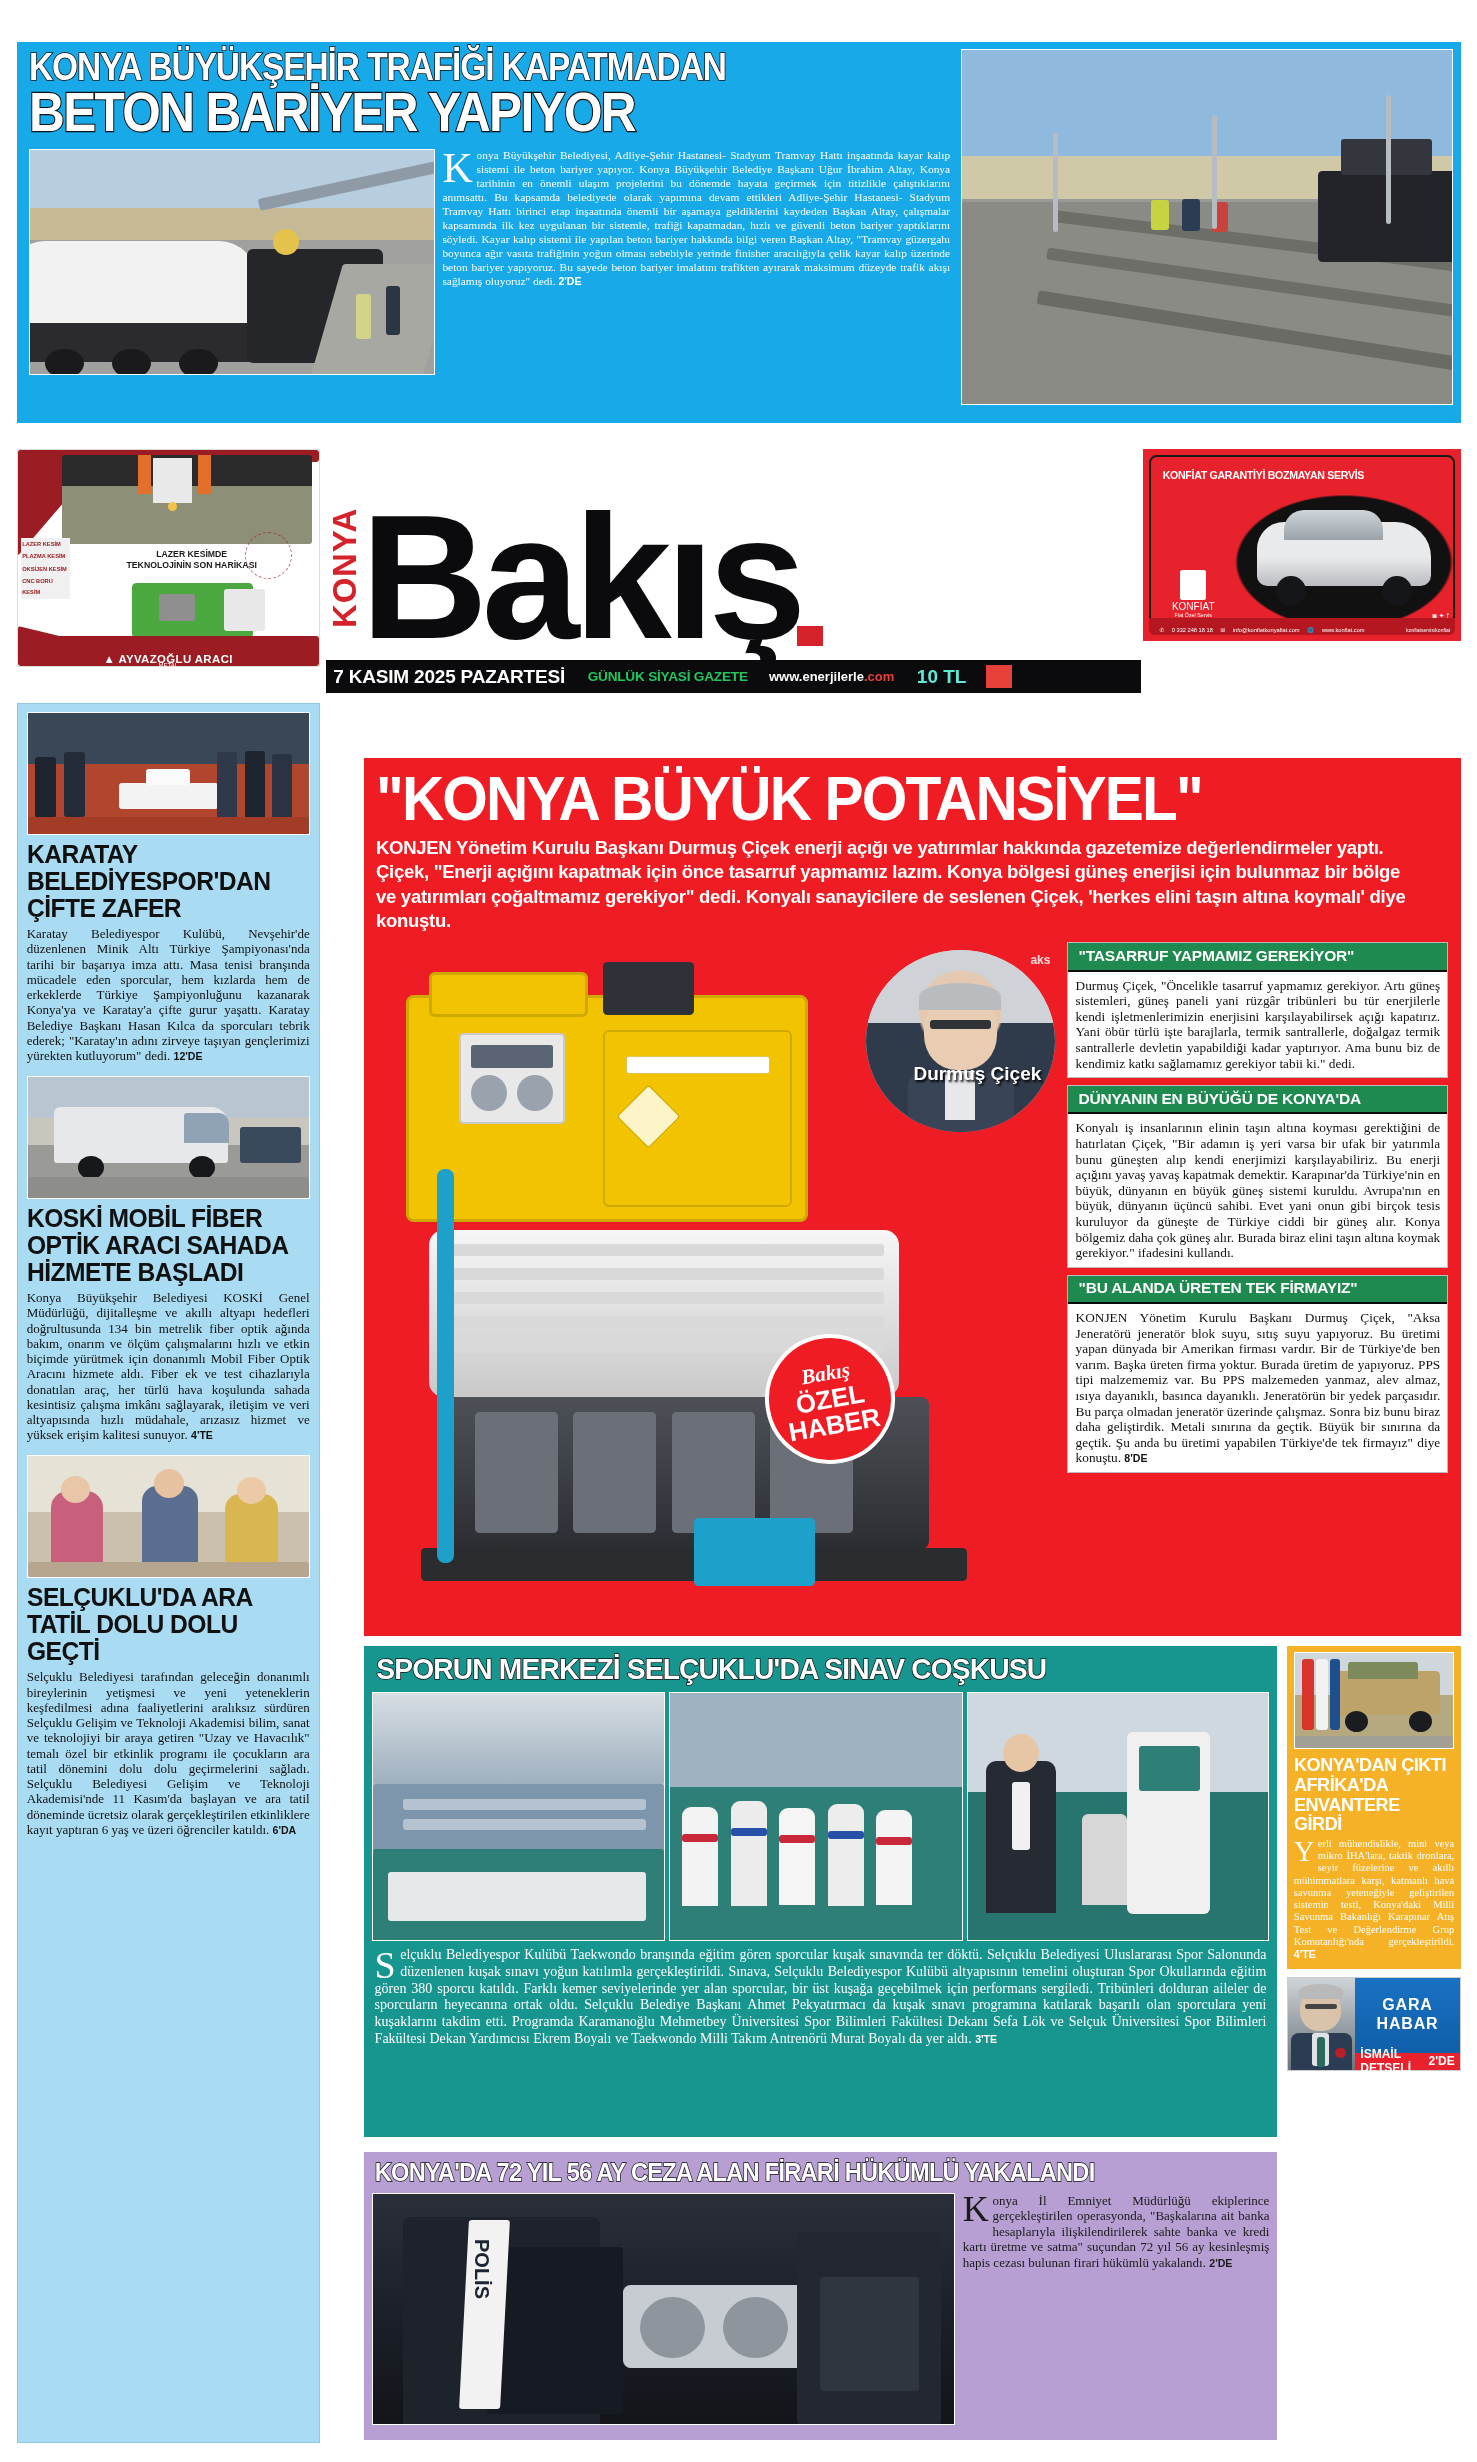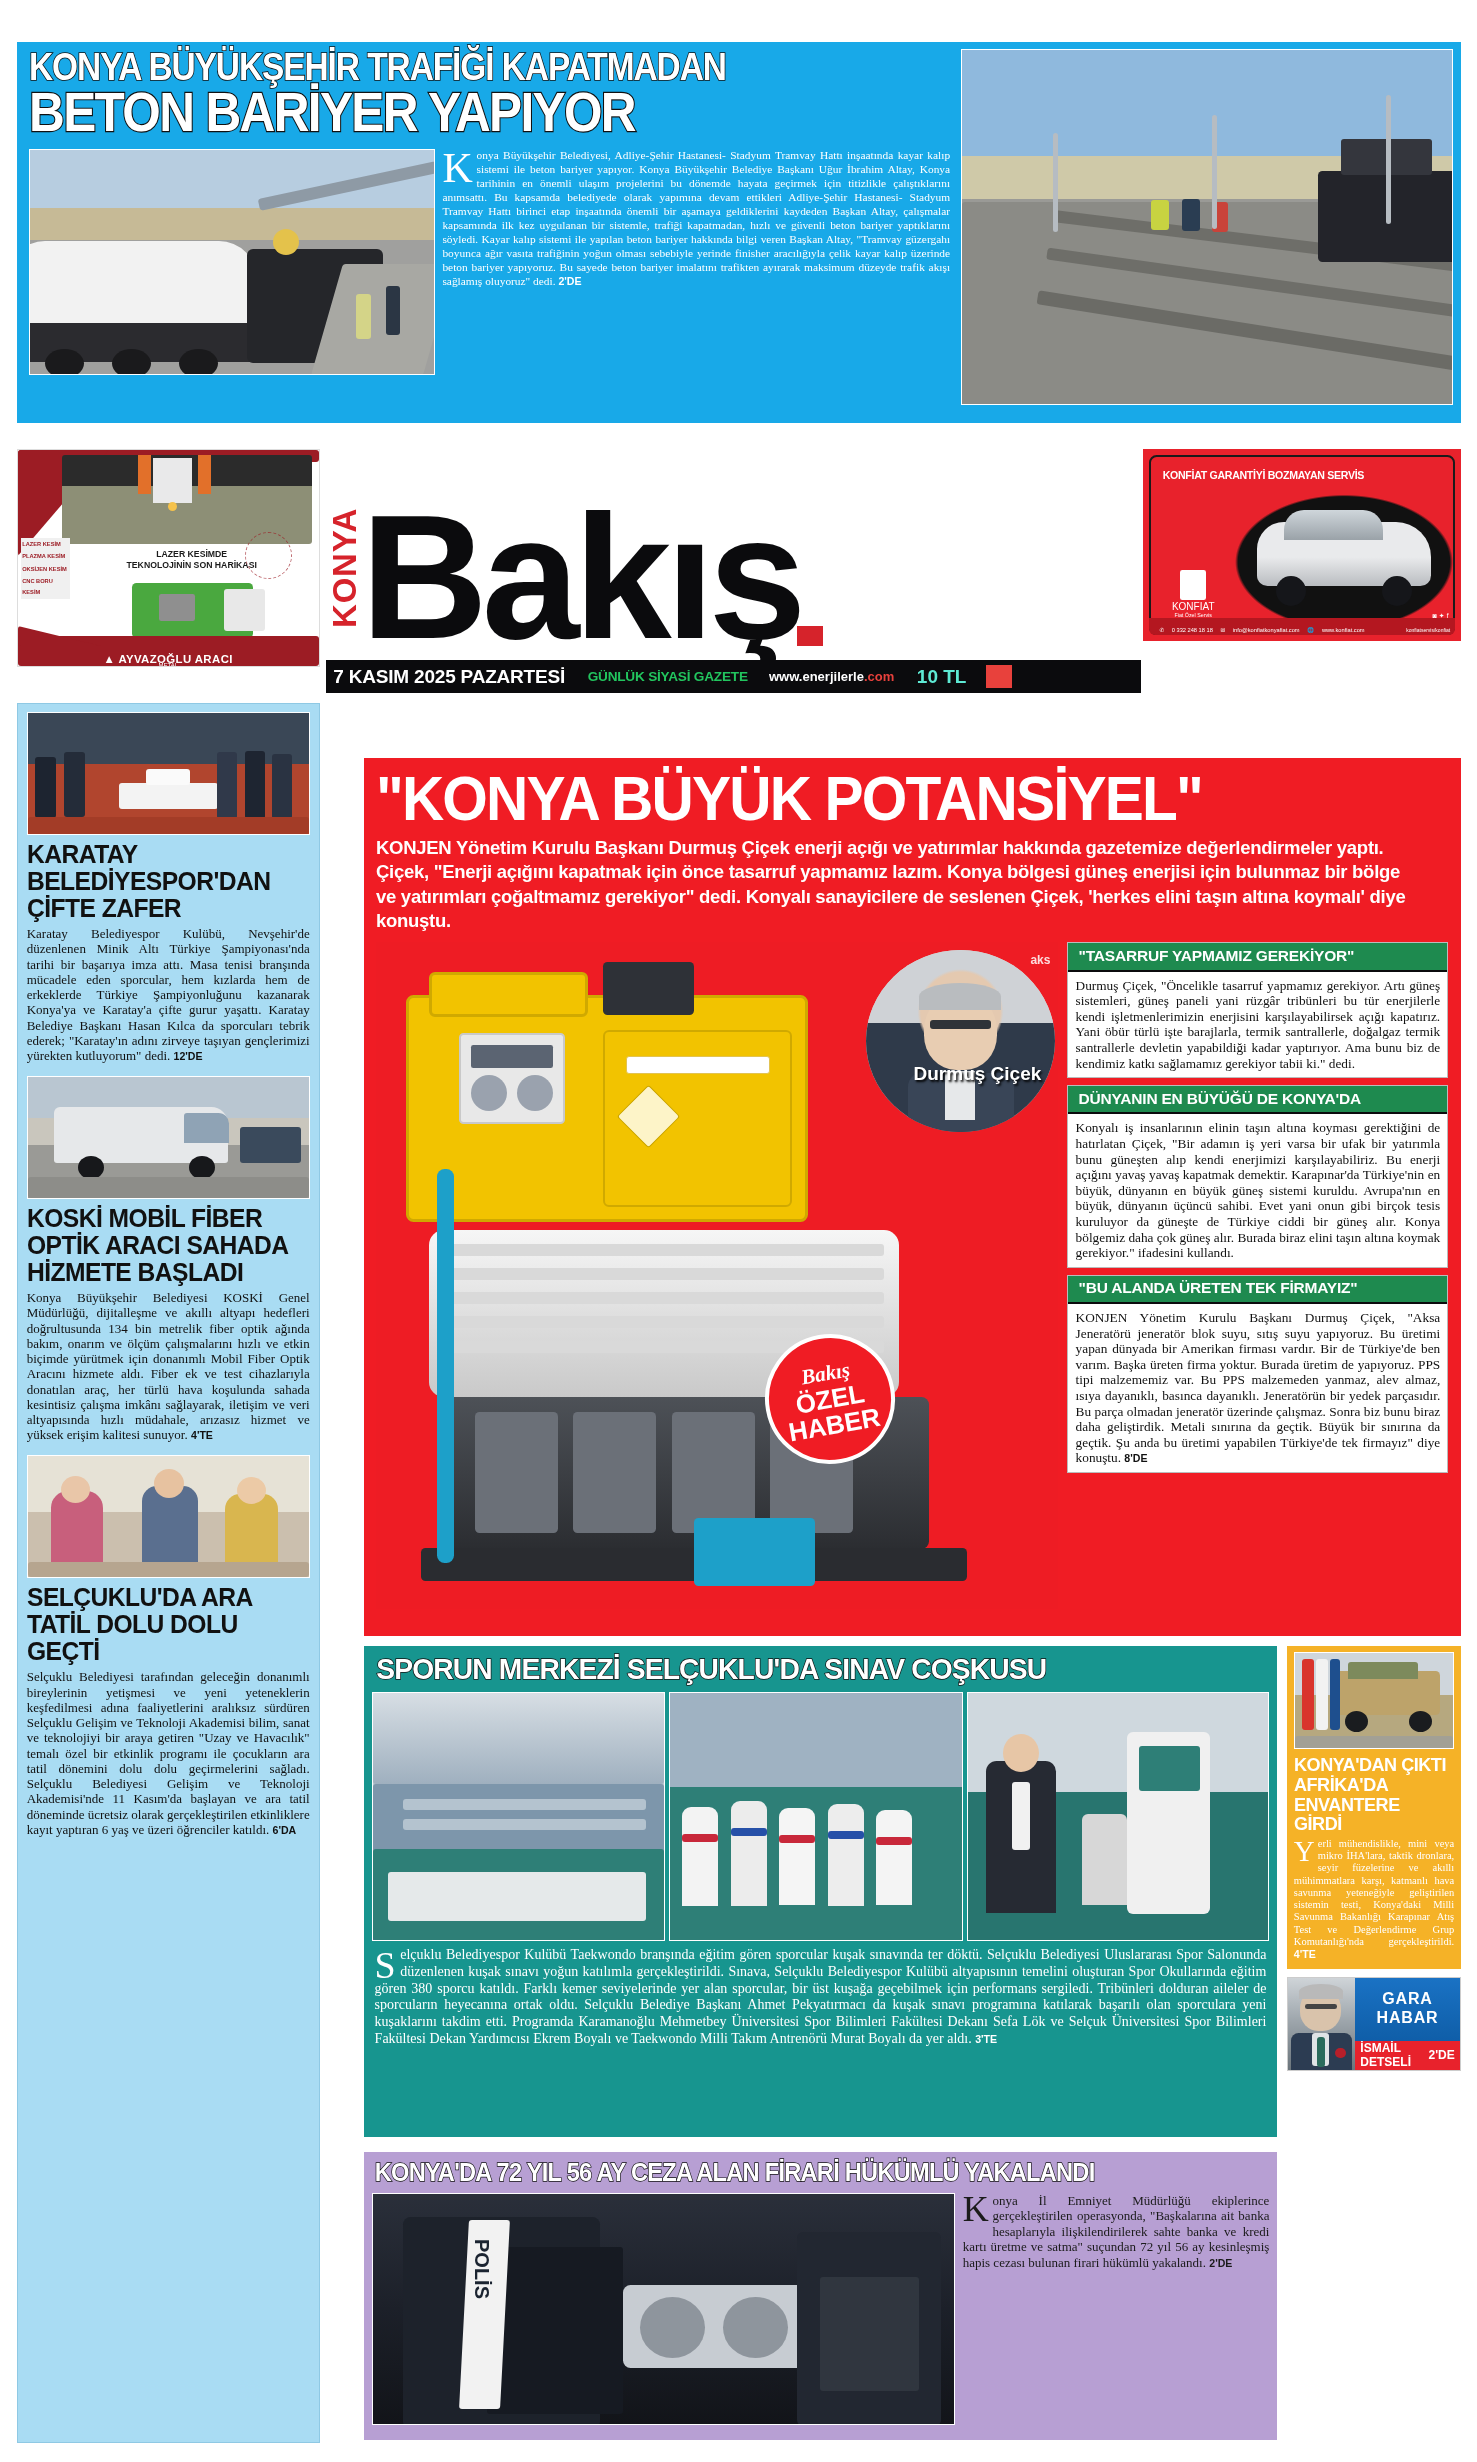--- a/index.html
+++ b/index.html
@@ -187,21 +187,21 @@
            margin: 6px 0 3.8px 0; transform: scaleX(0.95); transform-origin:left center;}
   .afr-p { color:#fff; font-family:"Liberation Serif", serif; font-size: 10.5px;
            line-height:1.17; text-align:justify; }
   .afr-p .dropcap { float:left; font-size:29px; line-height:0.8; padding: 2.3px 3px 0 0; }
   .gara { margin-top: 7.6px; display:flex; height: 94px; border:0.8px solid #ccc;}
   .gara-photo { width: 67px; height: 100%; overflow:hidden; position:relative;}
   .gara-right { flex:1; display:flex; flex-direction:column;}
   .gara-blue { flex:1; background: linear-gradient(180deg,#1a72c4,#0f5ea8); color:#fff;
                display:flex; flex-direction:column; align-items:center; justify-content:center;
                font-weight:700; font-size: 16px; line-height: 1.18; letter-spacing:0.8px;}
-  .gara-red { height: 29px; background:#e8222c; color:#fff; display:flex; align-items:center;
+  .gara-red { height: 17px; background:#e8222c; color:#fff; display:flex; align-items:center;
               justify-content:space-between; padding: 0 5.3px; font-weight:700; font-size: 12px;}
 
   
   .ph { position:absolute; inset:0; }
   .road { background: linear-gradient(180deg,#b7cde0 0%,#cfc4a8 35%,#8c8c8c 60%,#7d7d7d 100%); }
   .hall { background: linear-gradient(180deg,#dfe5ea 0%, #c3ccd4 35%, #7a92a8 55%, #4e6e8c 100%); }
   .police { background: linear-gradient(180deg,#2a2f3a 0%, #1c2029 50%, #121419 100%); }
   .portrait { background: linear-gradient(180deg,#cfd4d8 0%, #9fa7ad 45%, #6b757c 100%); }
   .genset { background: #ee1c24; }
   .adcar { background: #e8222c; }

